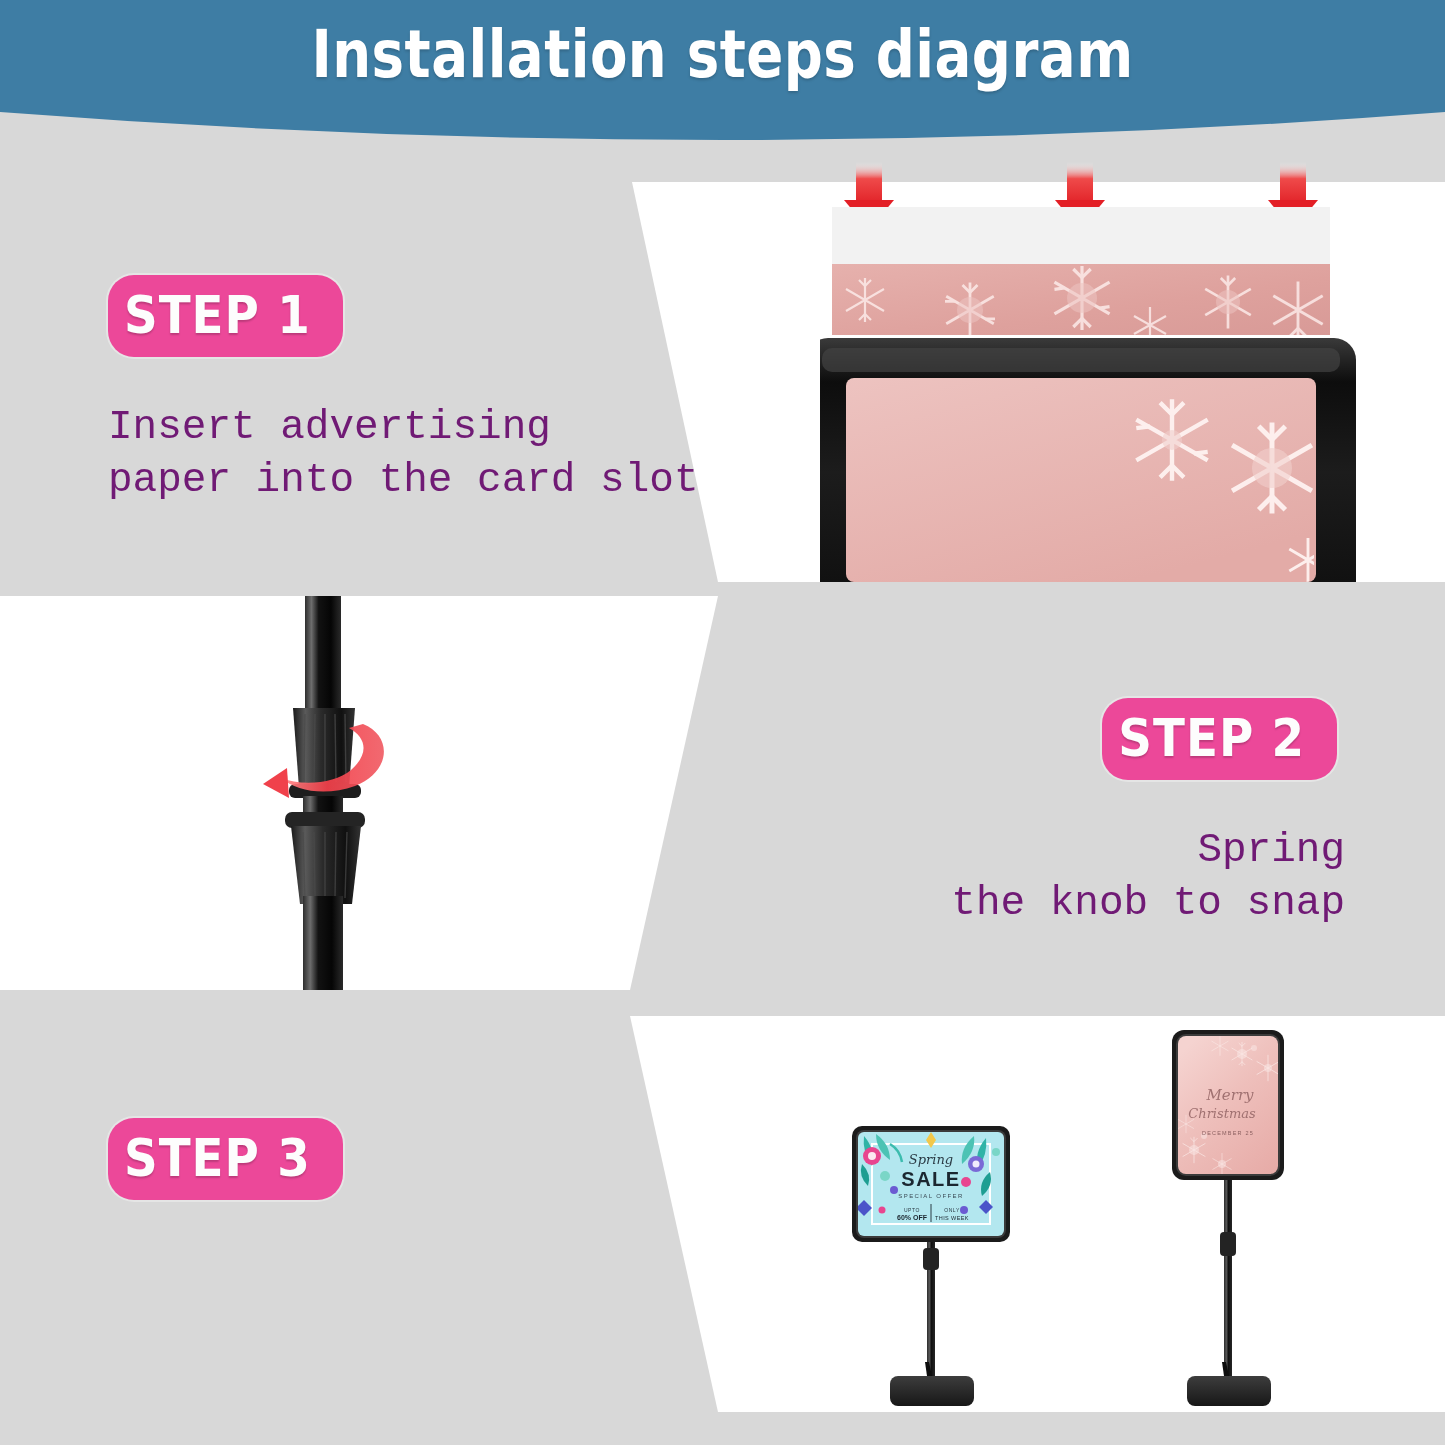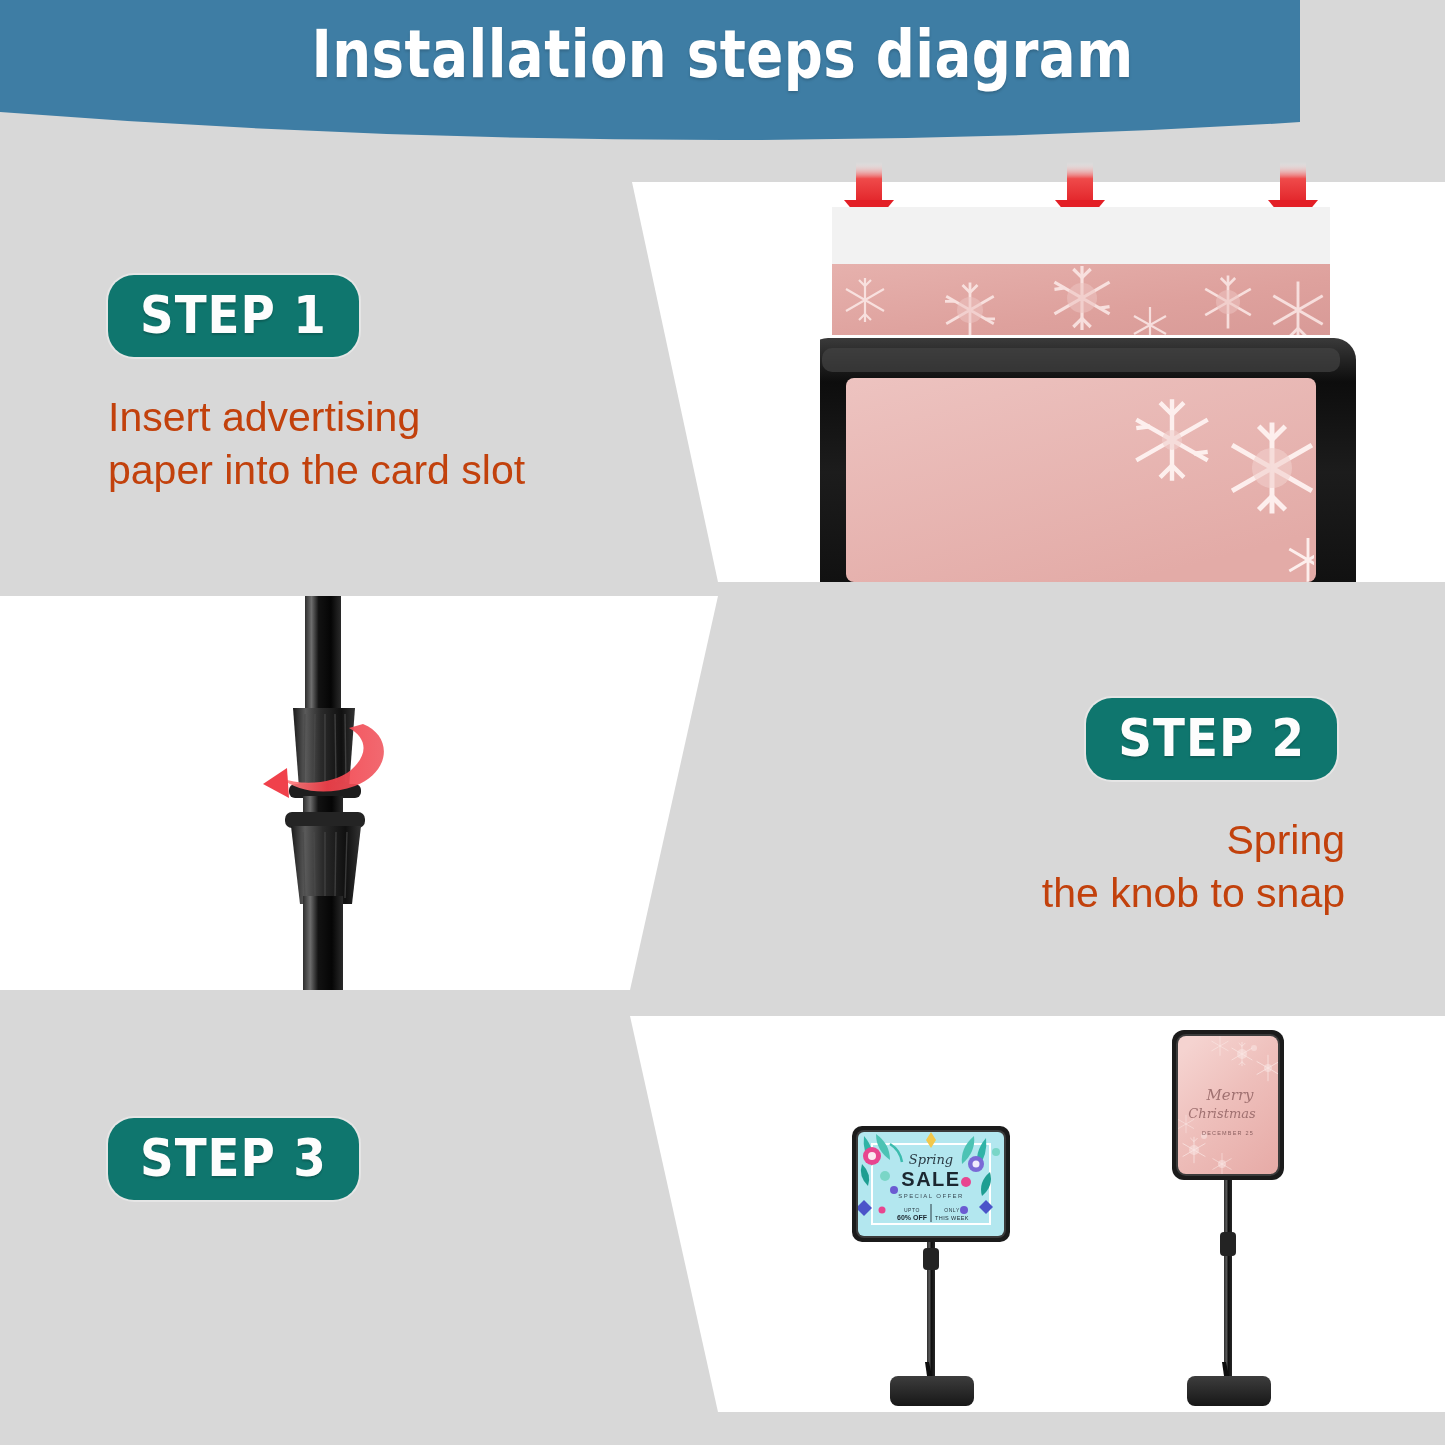--- a/index.html
+++ b/index.html
@@ -7,21 +7,21 @@
     width:1445px;height:1445px;
     background:#d8d8d8;
     font-family:"Liberation Sans","DejaVu Sans",sans-serif;
     overflow:hidden;
     position:relative;
   }
   #root{position:absolute;inset:0;}
 
   
   .header{
-    position:absolute;left:0;top:0;width:1300px;height:152px;
+    position:absolute;left:0;top:0;width:1445px;height:152px;
     overflow:hidden;
   }
   .header-bg{position:absolute;inset:0;}
   .header-title{
     position:absolute;left:0;top:16px;width:1445px;
     text-align:center;
     font-size:66px;
     font-weight:700;
     letter-spacing:0.5px;
     color:#ffffff;
@@ -39,38 +39,38 @@
   #panel1{left:0;top:150px;width:1445px;height:432px;}
   
   #panel2{left:0;top:596px;width:1445px;height:394px;}
   
   #panel3{left:0;top:1004px;width:1445px;height:410px;}
 
   
   .step-block{position:absolute;}
   .step-badge{
     display:inline-block;
-    background:#0f766e;
+    background:#ec4899;
     border-radius:26px;
-    padding:14px 32px 16px 32px;
+    padding:14px 32px 16px 16px;
     color:#fdfdfd;
     font-size:52px;
     font-weight:700;
     letter-spacing:1px;
     line-height:1;
     font-family:"DejaVu Sans Condensed","Liberation Sans",sans-serif;
     text-shadow:0 2px 2px rgba(0,0,0,.2);
     box-shadow:0 0 0 2px rgba(255,255,255,.35);
   }
   .step-text{
-    margin-top:34px;
+    margin-top:44px;
     font-size:41px;
     line-height:1.30;
-    color:#c2410c;
-    font-family:Liberation Sans, sans-serif;
+    color:#701a75;
+    font-family:Liberation Mono, monospace;
     white-space:pre-line;
   }
   #step1-block{left:108px;top:275px;text-align:left;}
   #step2-block{left:745px;top:698px;width:600px;text-align:right;}
   #step3-block{left:108px;top:1118px;text-align:center;}
   #step2-block .step-badge{margin-right:8px;}
 
   
   .bottom-band{position:absolute;left:0;top:1412px;width:1445px;height:33px;background:#d8d8d8;}
 

